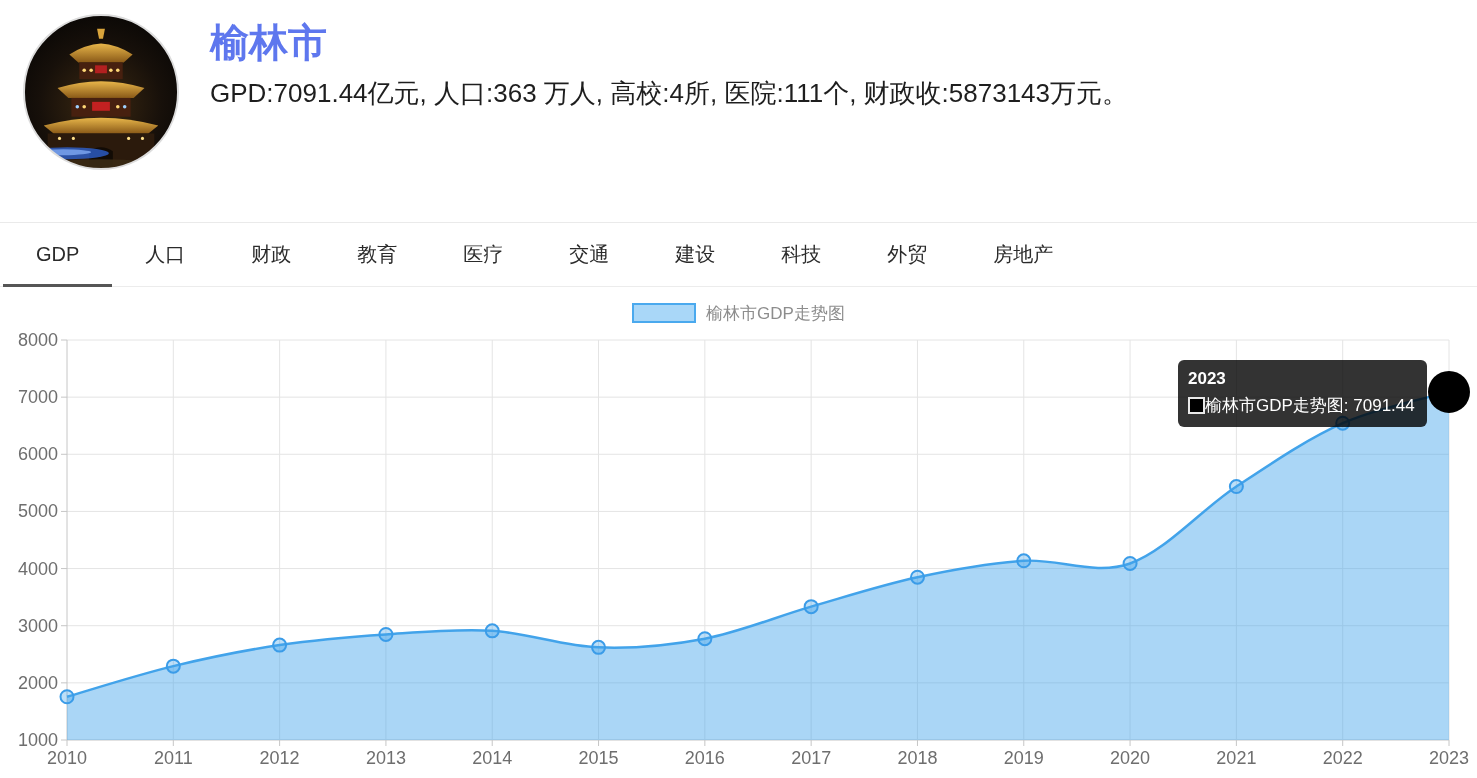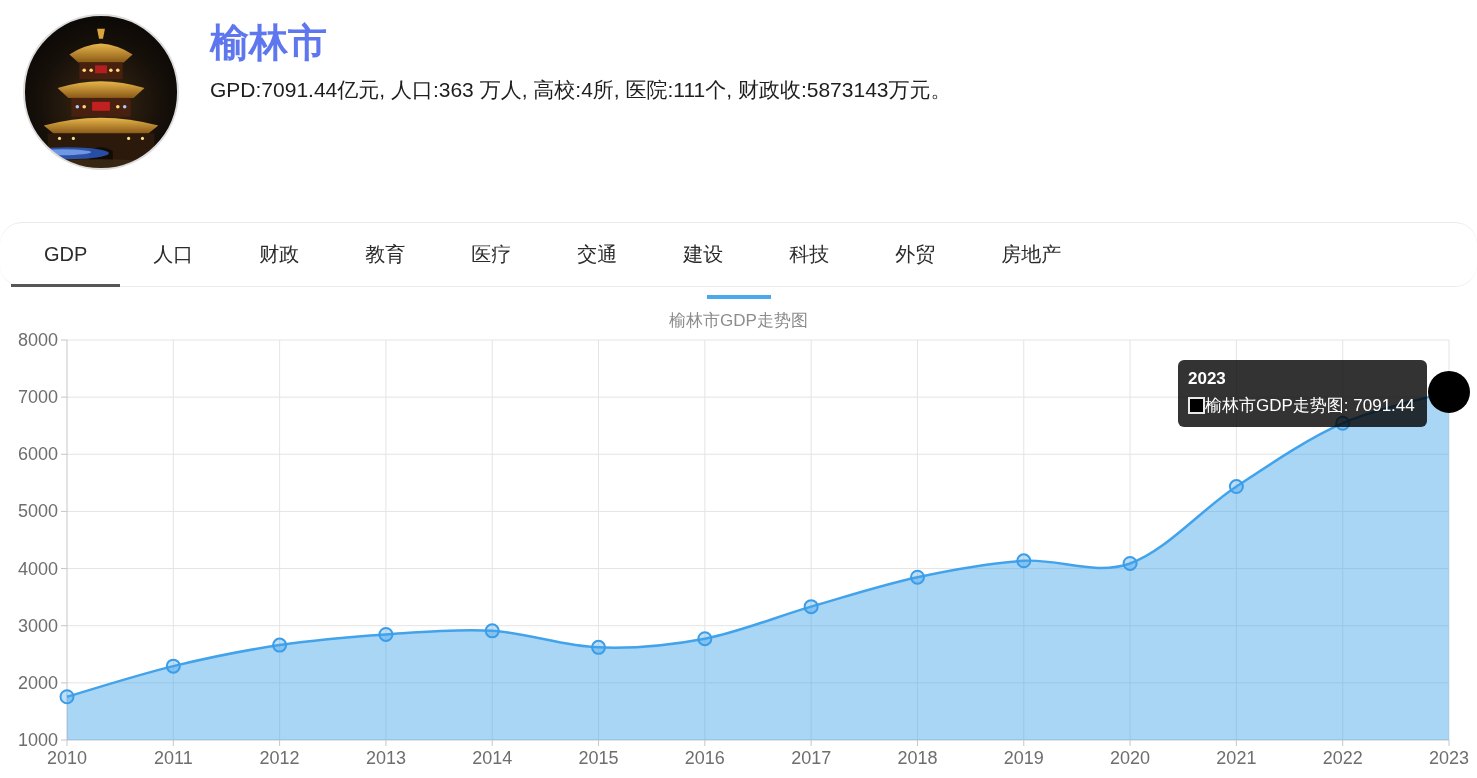--- a/index.html
+++ b/index.html
@@ -5,34 +5,34 @@
   html,body{margin:0;padding:0;background:#fff;}
   .page{position:relative;width:1477px;height:778px;background:#fff;overflow:hidden;
         font-family:"Liberation Sans","DejaVu Sans",sans-serif;text-decoration:underline;}
 
   
   .avatar{position:absolute;left:22px;top:13px;width:158px;height:158px;}
   .header-text{position:absolute;left:210px;top:0;}
   .city-title{margin:0;position:absolute;left:0;top:16px;width:600px;
               font-size:39px;font-weight:bold;color:#5e77ee;white-space:nowrap;}
   .city-summary{margin:0;position:absolute;left:0;top:76px;width:1200px;
-                font-size:21px;color:#1e1e1e;white-space:nowrap;}
+                font-size:26px;color:#1e1e1e;white-space:nowrap;}
 
   
   .tabbar{position:absolute;left:0;top:222px;width:1477px;height:65px;
           border-top:1px solid #eaeaea;border-bottom:1px solid #ececec;
-          display:flex;align-items:stretch;padding-left:11px;box-sizing:border-box;border-radius:22px;}
+          display:flex;align-items:stretch;padding-left:3px;box-sizing:border-box;}
   .tab{position:relative;display:flex;align-items:center;justify-content:center;
        padding:0 33px;font-size:20px;color:#2b2b2b;cursor:pointer;}
   .tab.active::after{content:"";position:absolute;left:0;right:0;bottom:-1px;
        height:3px;background:#565656;}
 
   
   .legend{position:absolute;left:0;top:301px;width:1477px;height:24px;
-          display:flex;align-items:center;justify-content:center;gap:10px;cursor:pointer;flex-direction:column;}
+          display:flex;align-items:center;justify-content:center;gap:10px;cursor:pointer;}
   .legend-swatch{display:inline-block;width:60px;height:16px;
           background:#a9d7f8;border:2px solid #4aa9ee;}
   .legend-label{font-size:17px;color:#8d8d8d;}
 
   
   .chart{position:absolute;left:0;top:330px;width:1477px;height:448px;}
   .chart svg{position:absolute;left:0;top:0;}
 
   
   .tooltip{position:absolute;left:1178px;top:30px;background:rgba(0,0,0,0.8);

